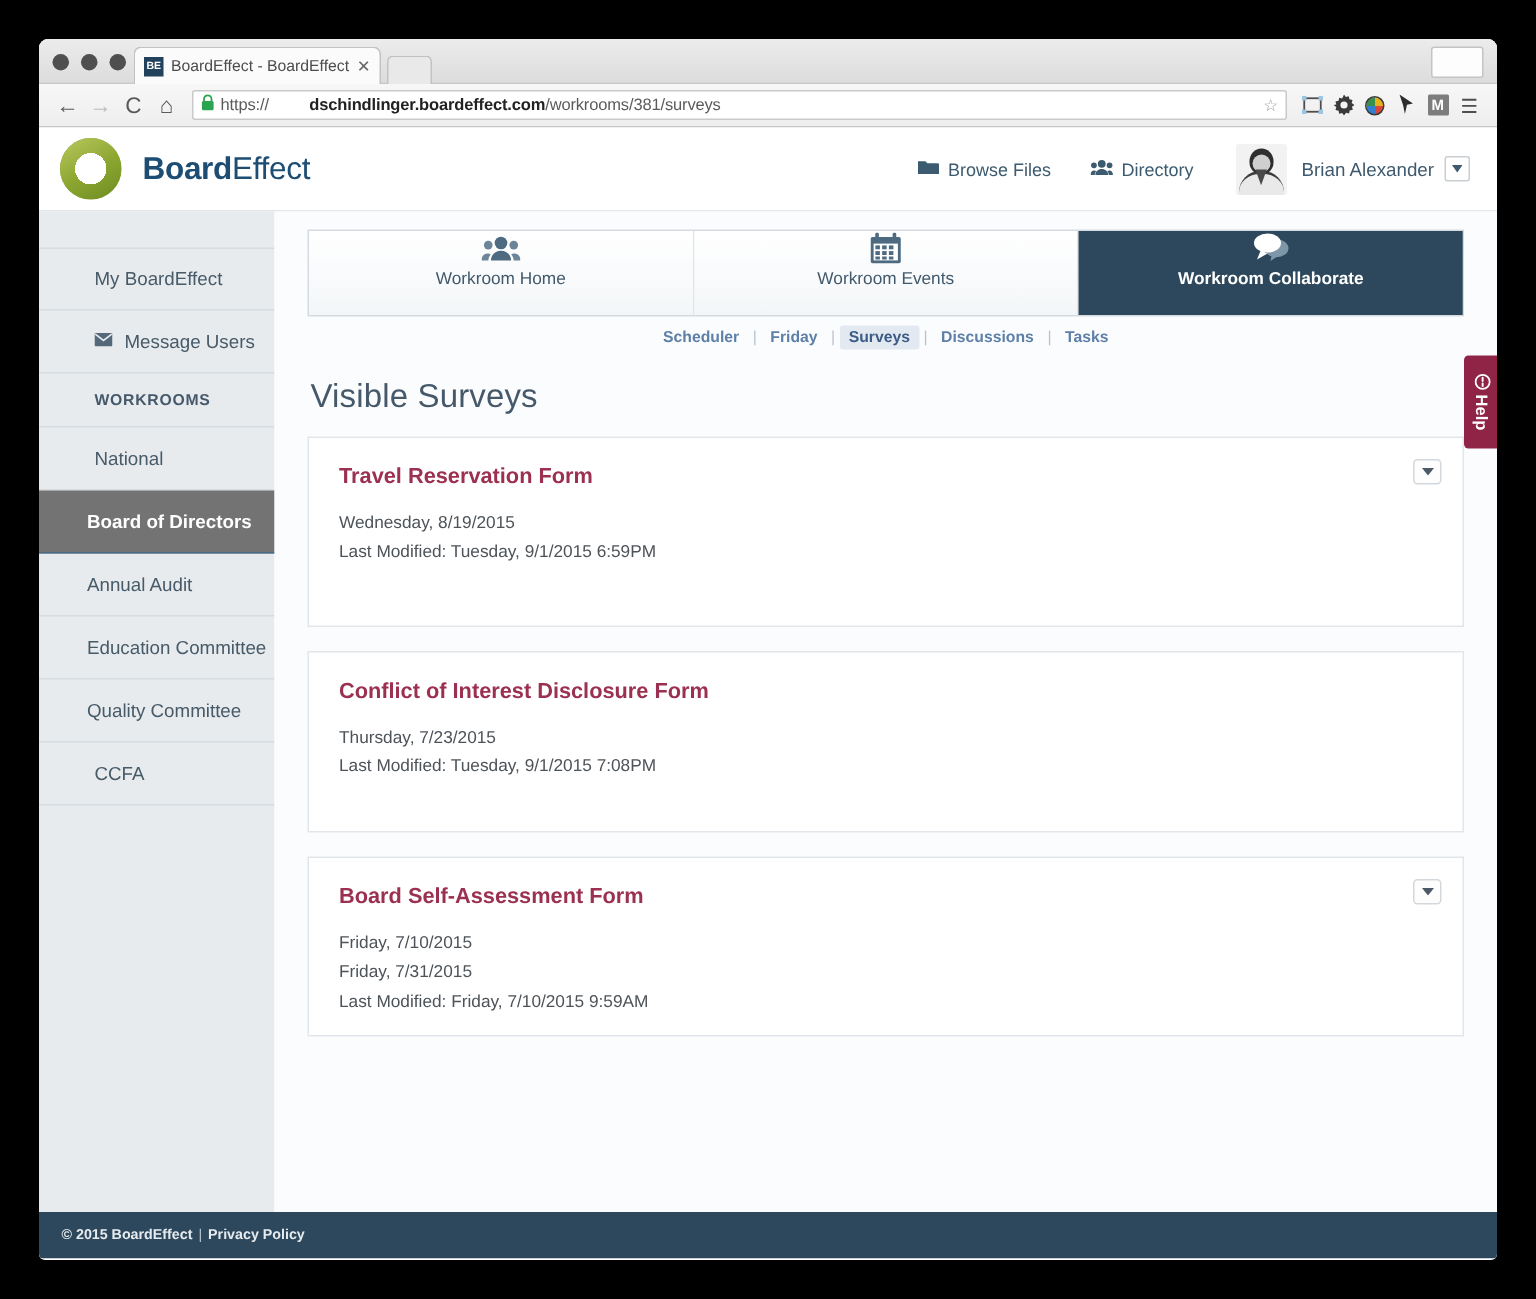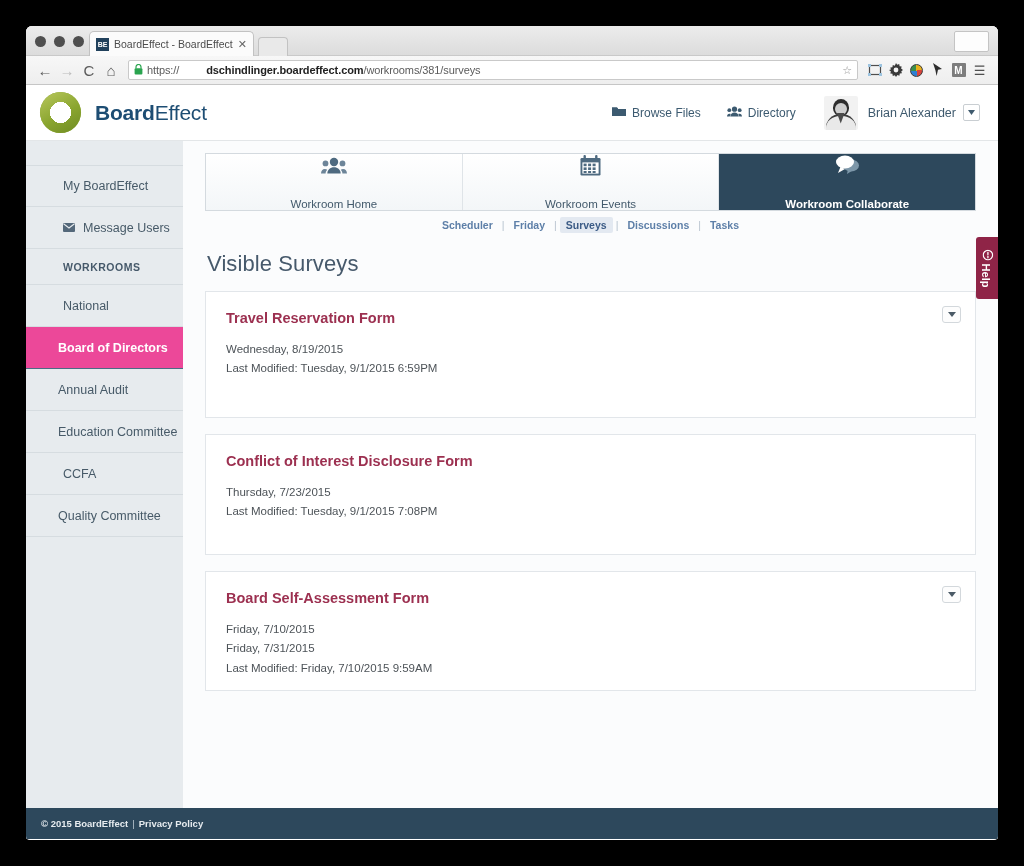--- a/index.html
+++ b/index.html
@@ -234,21 +234,21 @@
     border-bottom: 1px solid #d6dce0;
     gap: 6px;
   }
   .side-item:first-child { border-top: 1px solid #d6dce0; }
   .side-item.section-head {
     font-size: 10.5px; font-weight: bold; letter-spacing: 0.5px;
     color: #46596a; height: 36px;
   }
   .side-item.indent { padding-left: 32px; }
   .side-item.active {
-    background: #ec4899; color: #ffffff; font-weight: bold;
+    background: #737373; color: #ffffff; font-weight: bold;
     border-bottom: 1px solid #4a6c84;
   }
   .side-icon { font-size: 11px; color: #54687a; margin-right: 2px; }
 
   
   #main {
     flex: 1 1 auto;
     background: #fbfcfd;
     padding: 12px 22px 0 22px;
     position: relative;
@@ -260,21 +260,21 @@
     height: 58px;
     border: 1px solid #d4dadf;
     background: #fff;
     margin-bottom: 0;
   }
   .wr-tab {
     flex: 1 1 0;
     border-right: 1px solid #dfe4e8;
     background-image: linear-gradient(#ffffff, #f3f6f8);
     display: flex; flex-direction: column;
-    align-items: center; justify-content: space-between;
+    align-items: center; justify-content: flex-start;
     gap: 4px;
     font-size: 11.5px;
     color: #42596b;
   }
   .wr-tab:last-child { border-right: none; }
   .wr-tab.active {
     background: #2d485c; background-image: none;
     color: #ffffff; font-weight: bold;
     box-shadow: inset 0 0 0 1px #2d485c;
   }
@@ -491,25 +491,25 @@
         </div>
         <div class="side-item indent active">
           <span>Board of Directors</span>
         </div>
         <div class="side-item indent">
           <span>Annual Audit</span>
         </div>
         <div class="side-item indent">
           <span>Education Committee</span>
         </div>
+        <div class="side-item indent">
+          <span>Quality Committee</span>
+        </div>
         <div class="side-item">
           <span>CCFA</span>
-        </div>
-        <div class="side-item indent">
-          <span>Quality Committee</span>
         </div>
       </div>
 
       <div id="main">
 
         <div id="workroom-tabs">
           <div class="wr-tab">
             <span class="wr-icon">
               <svg width="26" height="17" viewBox="0 0 26 17">
                   <circle cx="13" cy="5" r="4.2" fill="#4e6a80"></circle>

